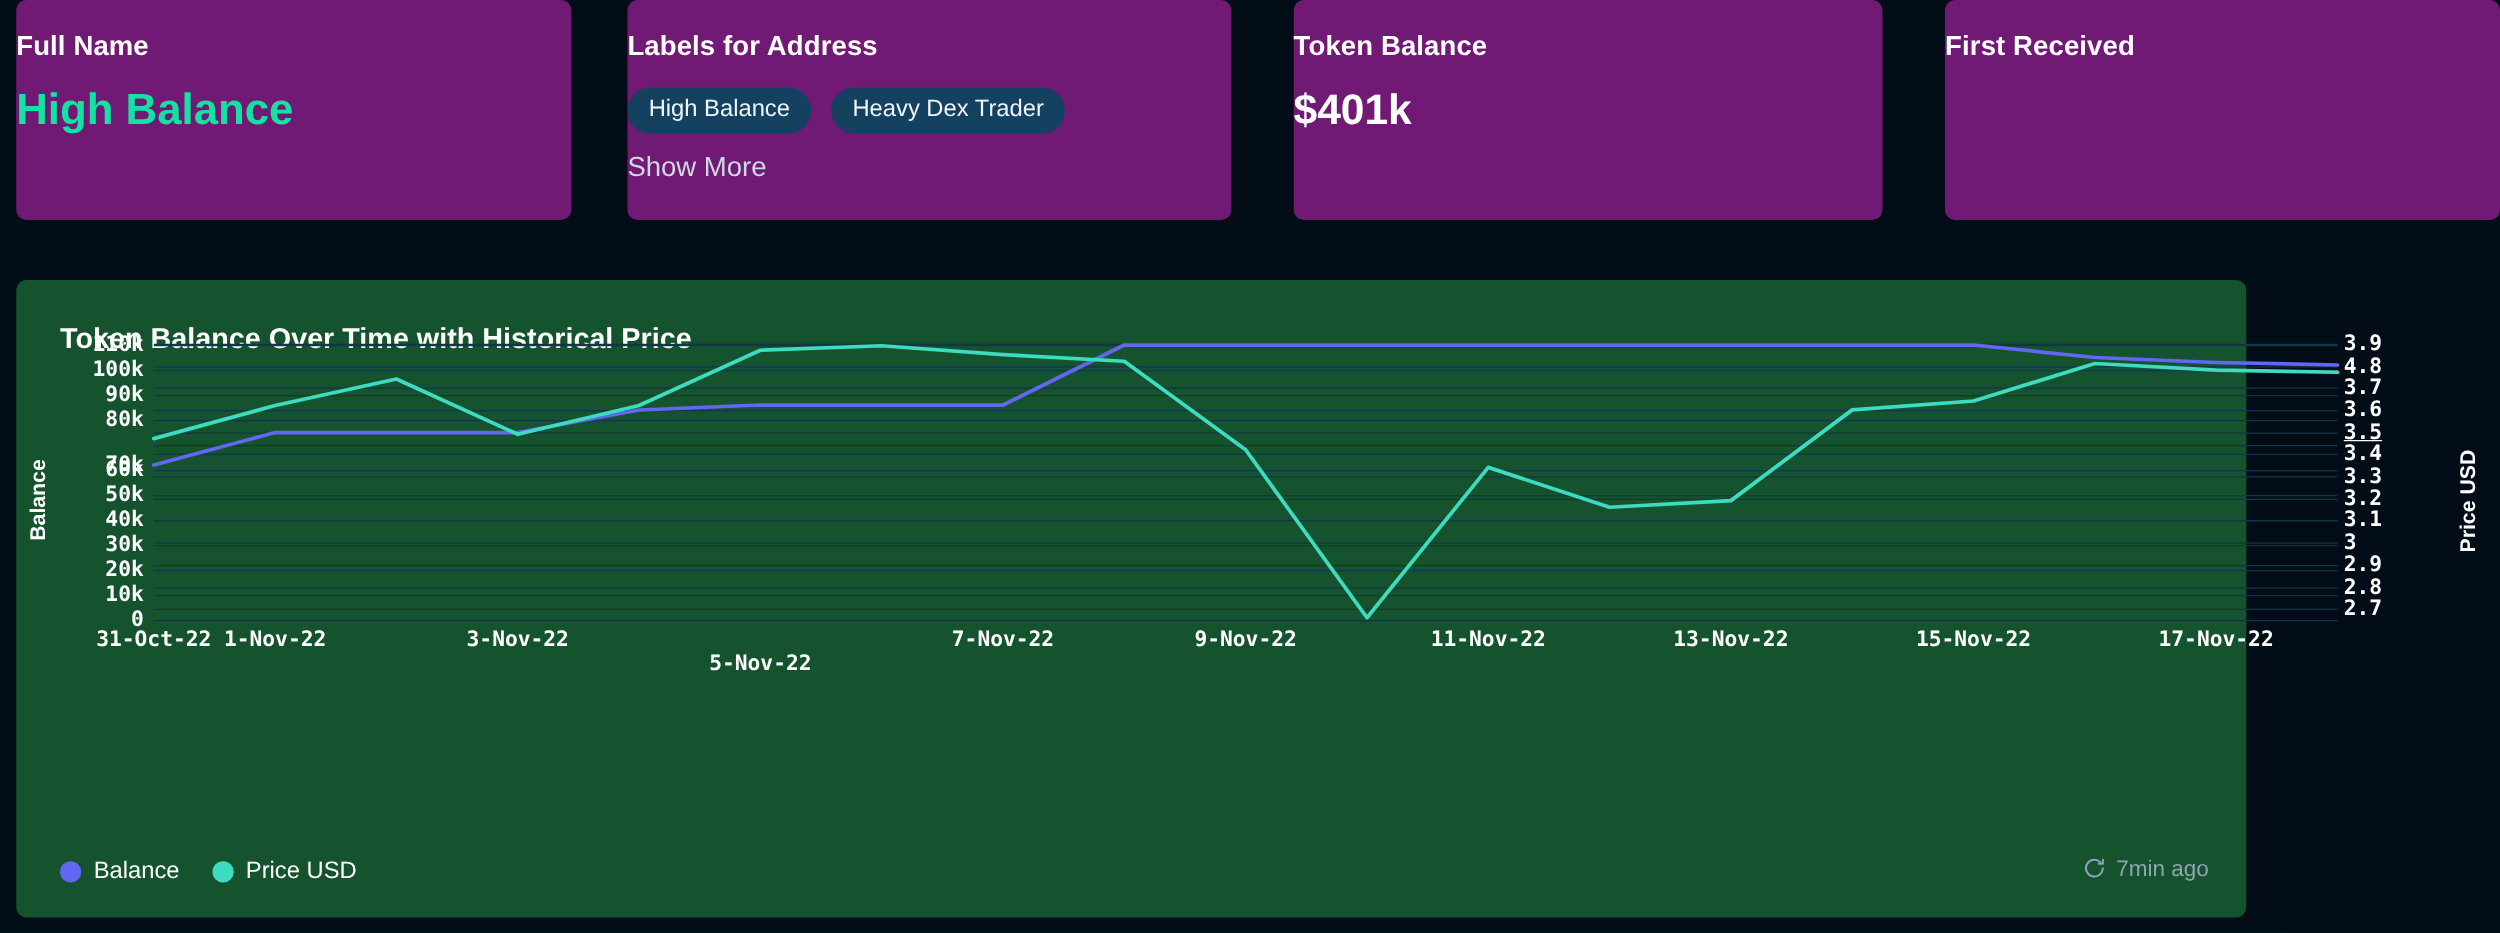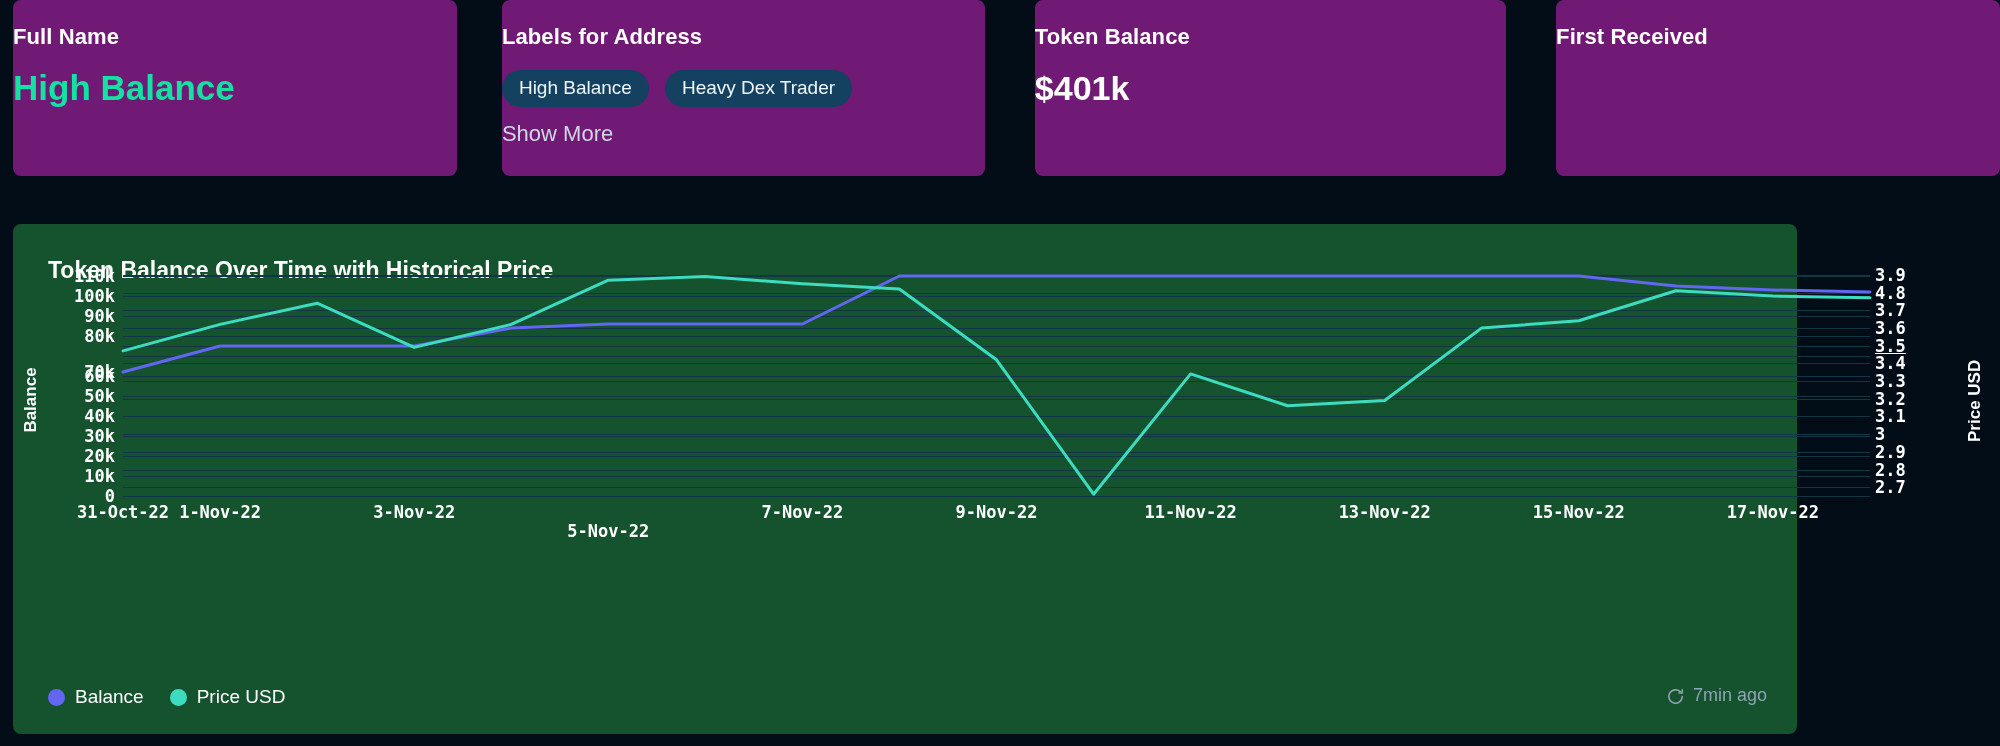--- a/index.html
+++ b/index.html
@@ -150,21 +150,21 @@
     left: 35px; bottom: 26px;
     display: flex; align-items: center; gap: 26px;
   }
   .legend-item { display: flex; align-items: center; gap: 10px; cursor: pointer; }
   .legend-dot { width: 17px; height: 17px; border-radius: 50%; }
   .legend-label { color: #ffffff; font-size: 19px; line-height: 22px; }
 
   .updated {
     position: absolute;
     right: 30px; bottom: 28px;
-    display: flex; align-items: flex-end; gap: 8px;
+    display: flex; align-items: flex-start; gap: 8px;
     color: #8fa3b5; font-size: 18px; line-height: 21px; margin-top: 40px;
   }
   .updated svg { display: block; }
 </style>
 </head>
 <body>
 
 <div class="page">
 
   <div class="cards-row">

